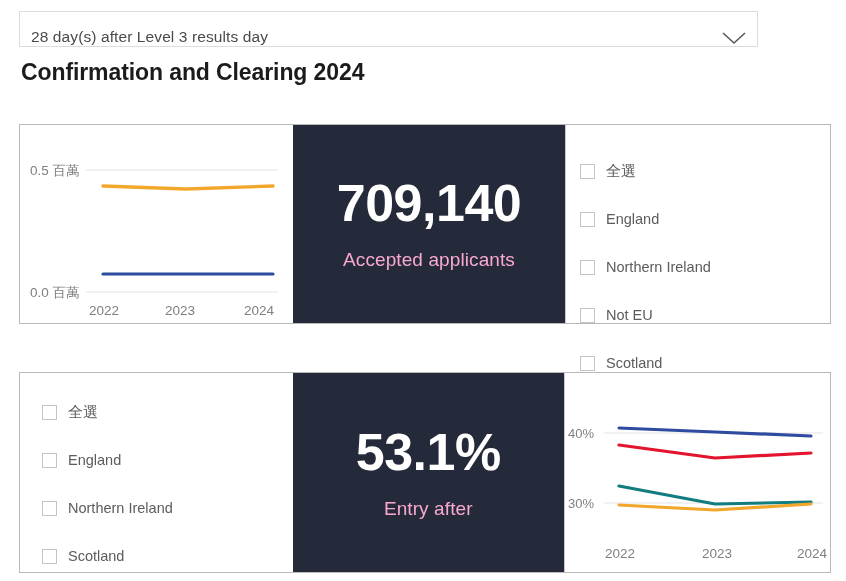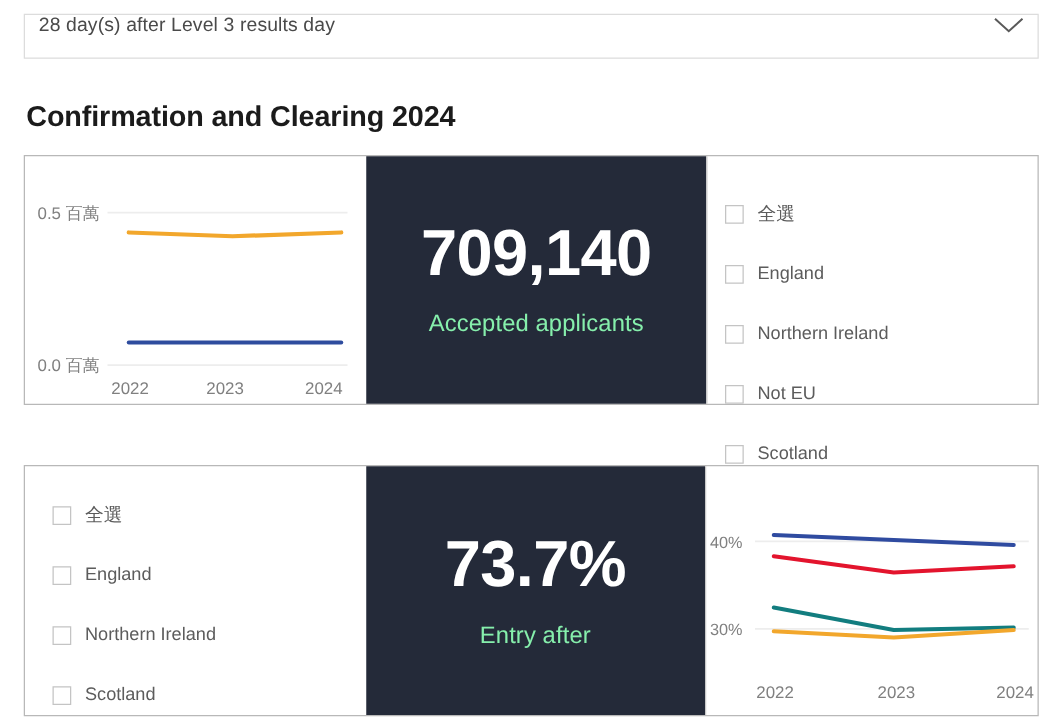--- a/index.html
+++ b/index.html
@@ -15,26 +15,26 @@
     width: 846px;
     height: 581px;
     background: #ffffff;
   }
 
   
   .dropdown-wrap {
     position: absolute;
     left: 19px;
     top: 11px;
-    width: 812px;
+    width: 739px;
     height: 36px;
     border: 1px solid #dcdcdc;
     background: #ffffff;
     display: flex;
-    align-items: flex-start;
+    align-items: flex-end;
     cursor: pointer;
   }
   .dropdown-label {
     flex: 1;
     padding-left: 11px;
     font-size: 15.5px;
     color: #4a4a4a;
     letter-spacing: .1px;
     white-space: nowrap;
   }
@@ -43,21 +43,21 @@
     display: flex;
     align-items: center;
     justify-content: center;
   }
   .dropdown-chevron svg { display: block; }
 
   
   .page-title {
     position: absolute;
     left: 21px;
-    top: 80px;
+    top: 59px;
     font-size: 23px;
     font-weight: bold;
     color: #1b1b1b;
     letter-spacing: -.1px;
   }
 
   
   .card {
     position: absolute;
     border: 1px solid #b8b8b8;
@@ -79,21 +79,21 @@
 
   
   .kpi-value {
     color: #ffffff;
     font-weight: bold;
     font-size: 52px;
     line-height: 1;
     letter-spacing: -.5px;
   }
   .kpi-label {
-    color: #86efac;
+    color: #f9a8d4;
     font-size: 19px;
     margin-top: 20px;
     letter-spacing: .1px;
   }
 
   
   .list-head {
     font-size: 14.5px;
     color: #bdbdbd;
     padding: 9px 0 3px 10px;
@@ -219,21 +219,21 @@
           <span class="cb-text">Scotland</span>
         </div>
         <div class="cb-row indent">
           <span class="cb-box"></span>
           <span class="cb-text">Wales</span>
         </div>
       </div>
     </div>
 
     <div class="panel-kpi">
-      <div class="kpi-value">73.7%</div>
+      <div class="kpi-value">53.1%</div>
       <div class="kpi-label">Entry after</div>
     </div>
 
     <div class="panel-chart-right">
       <svg class="chart-svg" width="265" height="199" viewBox="0 0 265 199">
 
         <line x1="39" y1="60" x2="258" y2="60" stroke="#ededed" stroke-width="1.4"></line>
         <line x1="39" y1="130" x2="258" y2="130" stroke="#ededed" stroke-width="1.4"></line>
 
         <text x="3" y="65" font-family="Liberation Sans, sans-serif" font-size="13" fill="#808080">40%</text>

